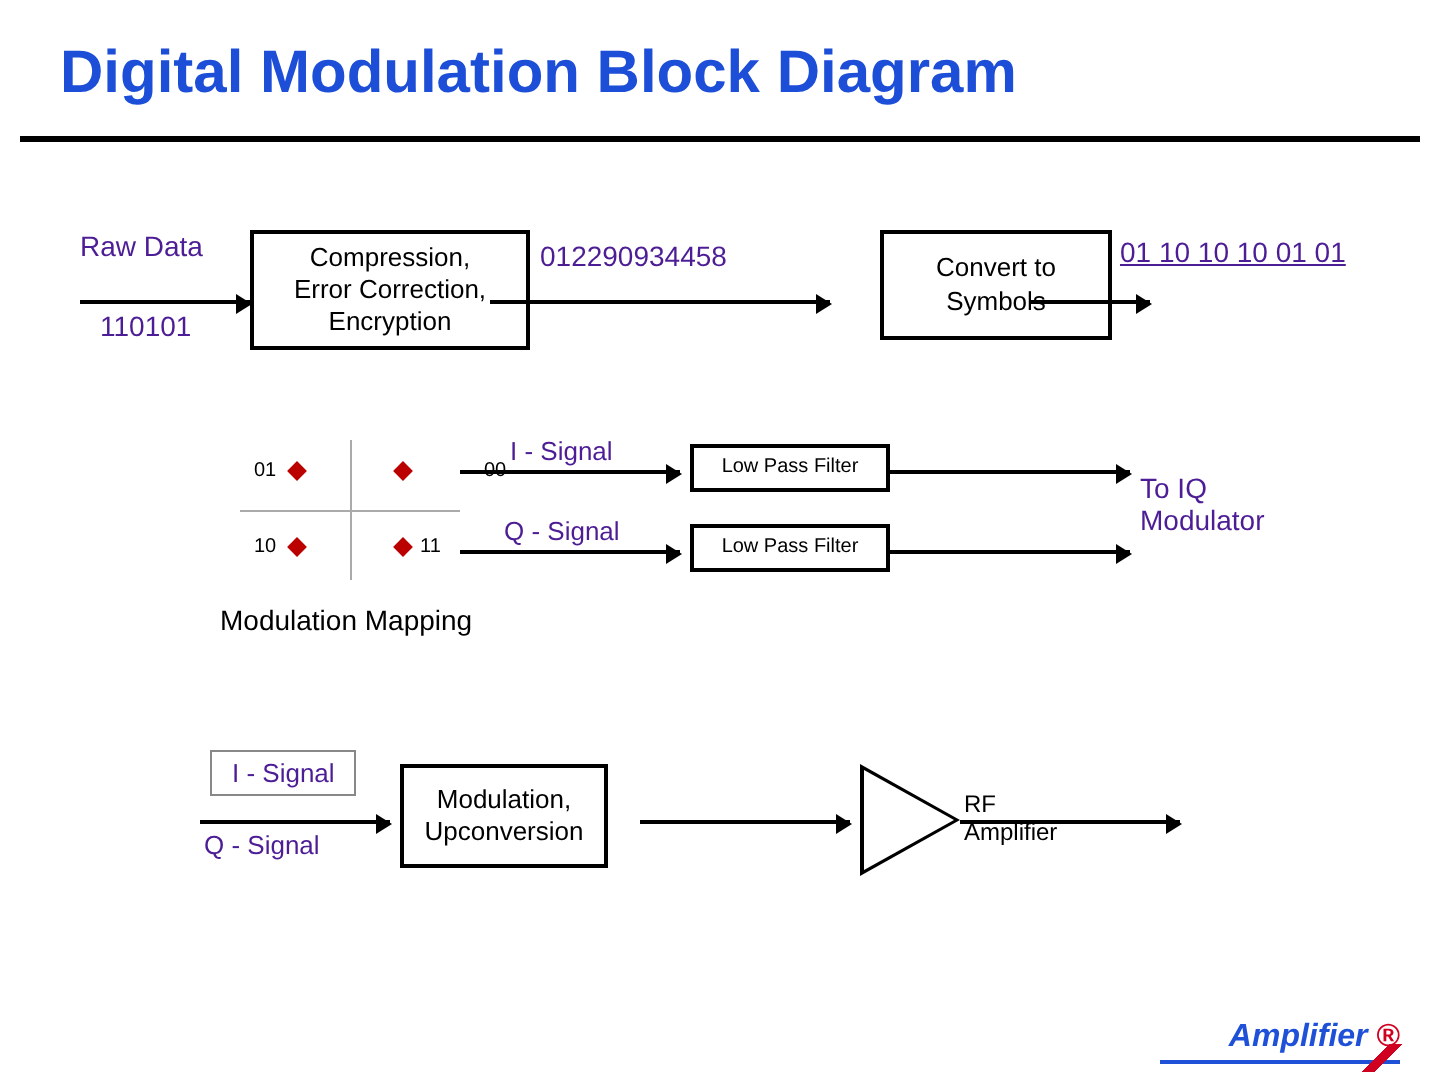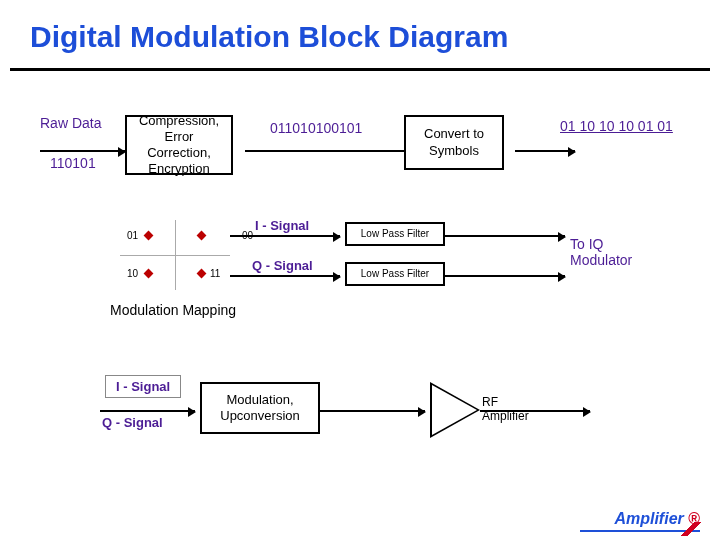--- a/index.html
+++ b/index.html
@@ -39,21 +39,21 @@
     justify-content: center;
     padding: 4px 6px;
     box-sizing: border-box;
     line-height: 1.25;
   }
   .label {
     position: absolute;
     font-size: 14px;
     color: #4c1d95;
   }
-  .small-label { font-size: 13px; font-weight: bold; }
+  .small-label { font-size: 13px; }
 
   
   .mm {
     position: absolute;
     left: 120px;
     top: 220px;
     width: 110px;
     height: 70px;
   }
   .mm .vaxis { position: absolute; left: 55px; top: 0; width: 0; height: 70px; border-left: 1px solid #aaa; }
@@ -99,28 +99,28 @@
 </head>
 <body>
 
 <div class="title">Digital Modulation Block Diagram</div>
 <div class="hr"></div>
 
 <div class="label" style="left:40px; top:115px">Raw Data</div>
 <div class="arrow-h" style="left:40px; top:150px; width:85px"></div>
 <div class="label" style="left:50px; top:155px">110101</div>
 
-<div class="box" style="left:125px; top:115px; width:108px; height:60px; white-space:pre-line">Compression,
+<div class="box" style="left:125px; top:115px; width:140px; height:60px; white-space:pre-line">Compression,
 Error Correction,
 Encryption</div>
 
 <div class="arrow-h" style="left:245px; top:150px; width:170px"></div>
-<div class="label" style="left:270px; top:120px">011010100101</div>
+<div class="label" style="left:270px; top:120px">012290934458</div>
 
-<div class="box" style="left:404px; top:115px; width:100px; height:55px; white-space:pre-line">Convert to
+<div class="box" style="left:440px; top:115px; width:116px; height:55px; white-space:pre-line">Convert to
 Symbols</div>
 
 <div class="arrow-h" style="left:515px; top:150px; width:60px"></div>
 <div class="label" style="left:560px; top:118px; text-decoration:underline">01 10 10 10 01 01</div>
 
 <div class="mm">
   <div class="vaxis"></div>
   <div class="haxis"></div>
 <div class="pt" style="left: 25px; top: 12px;"></div>
     <div class="plabel" style="left: 7px; top: 10px;">01</div>
@@ -144,21 +144,21 @@
 
 <div class="arrow-h" style="left:445px; top:235px; width:120px"></div>
 <div class="arrow-h" style="left:445px; top:275px; width:120px"></div>
 <div class="label" style="left:570px; top:236px; white-space:pre-line">To IQ
 Modulator</div>
 
 <div class="label small-label" style="left:105px; top:375px; border:1px solid #888; padding:3px 10px">I - Signal</div>
 <div class="arrow-h" style="left:100px; top:410px; width:95px"></div>
 <div class="label small-label" style="left:102px; top:415px">Q - Signal</div>
 
-<div class="box" style="left:200px; top:382px; width:120px; height:52px; white-space:pre-line">Modulation,
+<div class="box" style="left:200px; top:382px; width:104px; height:52px; white-space:pre-line">Modulation,
 Upconversion</div>
 
 <div class="arrow-h" style="left:320px; top:410px; width:105px"></div>
 
 <div class="amp" style="left:430px; top:382px"></div>
 <div class="amp-inner" style="left:432px; top:385px"></div>
 <div class="amp-label" style="left:436px; top:395px; white-space:pre-line">RF
 Amplifier</div>
 
 <div class="arrow-h" style="left:480px; top:410px; width:110px"></div>

